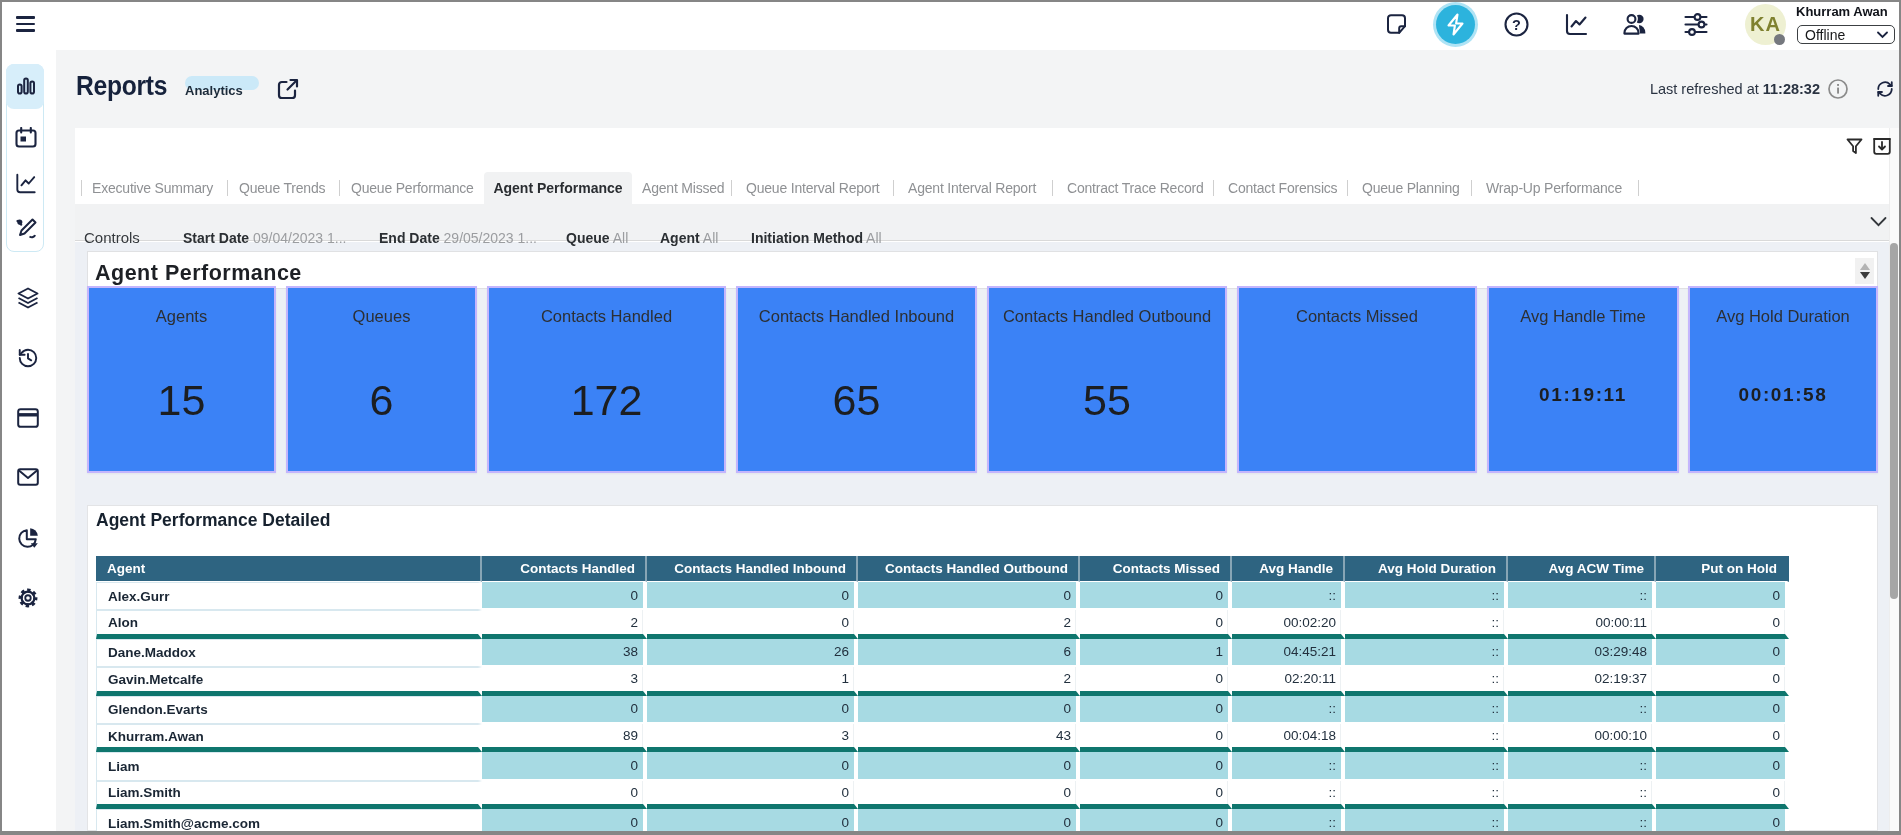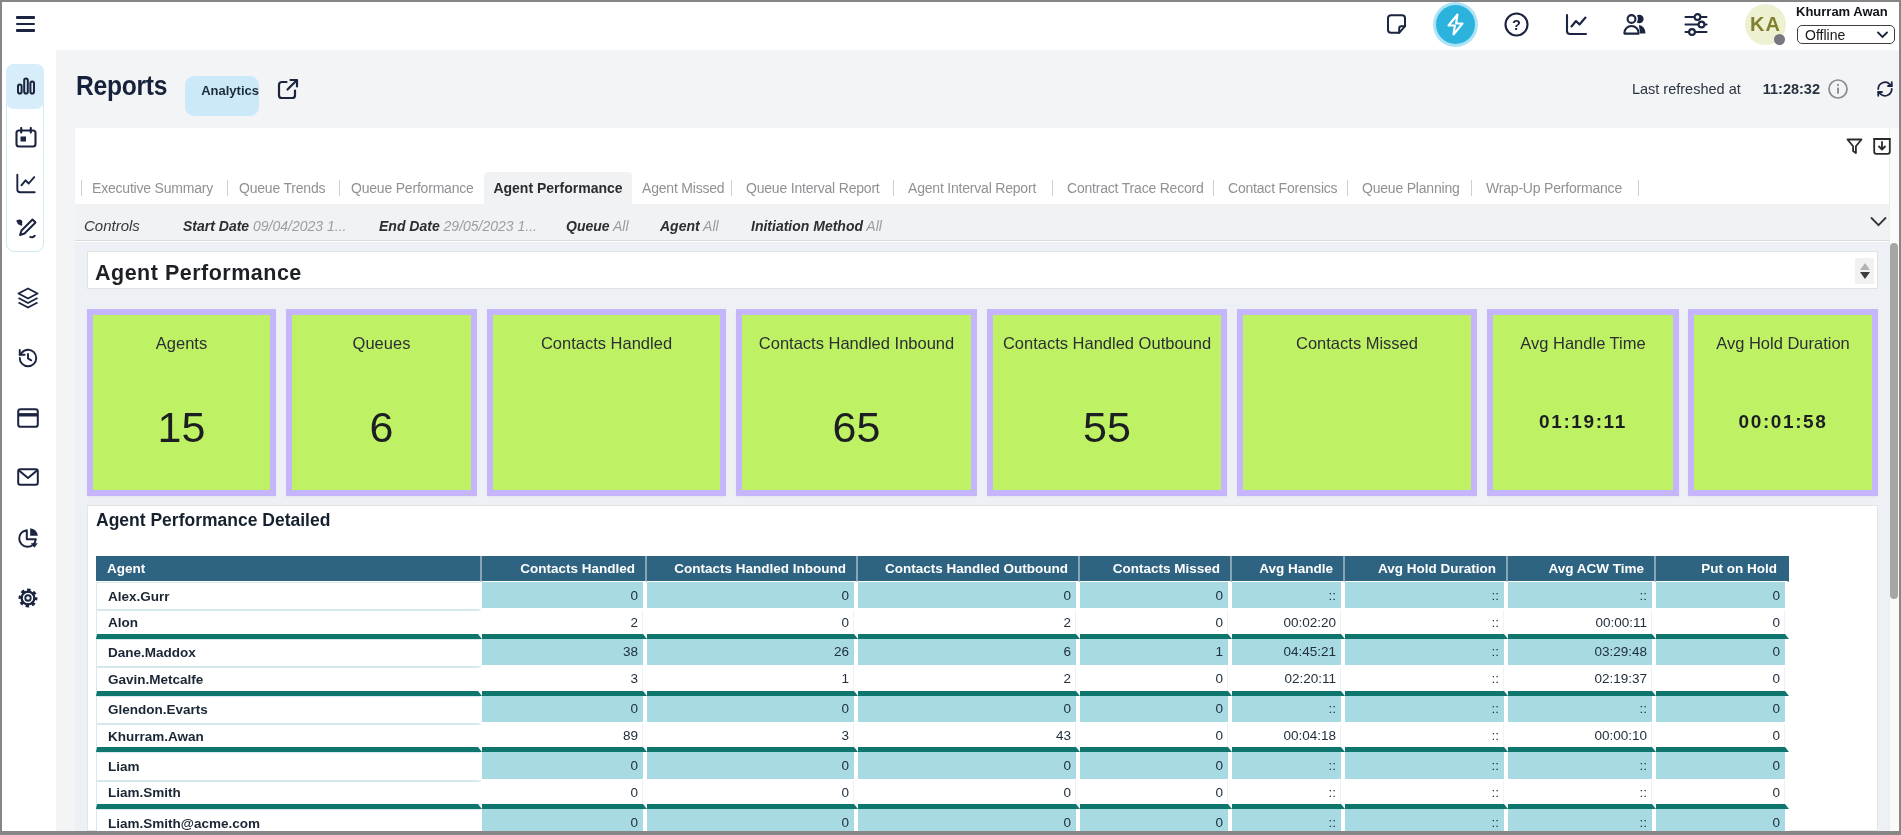--- a/index.html
+++ b/index.html
@@ -20,52 +20,52 @@
 #topbar { left:2px; top:2px; width:1897px; height:48px; background:#fff; }
 .hline { position:absolute; left:16px; width:19px; height:2.6px; background:#1b2440; border-radius:1px; }
 
 
 #sidebar { left:2px; top:50px; width:54px; height:781px; background:#fff; }
 #sidegroup { left:6px; top:64px; width:38px; height:188px; border:1px solid #cde9f4; border-radius:8px; background:#fff; }
 #sideselected { left:6px; top:64px; width:38px; height:45px; background:#d7eefa; border-radius:8px; }
 
 
 #reports-title { left:76px; top:70px; font-size:28px; font-weight:bold; color:#16223c; letter-spacing:-0.3px; transform:scaleX(0.88); transform-origin:left top; }
-#badge { left:185px; top:76px; width:74px; height:40px; background:#cbe9f8; border-radius:9px; color:#1c2b3a; font-size:13px; font-weight:bold; text-align:right; line-height:29px; }
+#badge { left:185px; top:76px; width:74px; height:14px; background:#cbe9f8; border-radius:9px; color:#1c2b3a; font-size:13px; font-weight:bold; text-align:left; line-height:29px; }
 #lastref { top:81px; right:81px; font-size:14.5px; color:#2a3342; white-space:nowrap; }
-#lastref b { font-weight:bold;margin-left:18px; }
+#lastref b { font-weight:bold; }
 
 
 #panel { left:75px; top:128px; width:1814px; height:703px; background:#fff; }
 #panelcontent { left:75px; top:242px; width:1814px; height:589px; background:#edf0f5; }
 
 
 #sbtrack { left:1889px; top:128px; width:10px; height:703px; background:#fafafa; border-left:1px solid #ededed; }
 #sbthumb { left:1890px; top:243px; width:8px; height:356px; background:#a6a6a6; border-radius:4px; }
 
 
 #tabs { left:75px; top:172px; width:1814px; height:32px; }
 .tab { position:absolute; top:0; height:32px; font-size:14px; color:#8f9194; white-space:nowrap; line-height:32px; letter-spacing:-0.2px; }
 .tabsep { position:absolute; top:8px; width:1px; height:16px; background:#cfcfcf; }
 #activetab { position:absolute; left:409px; top:0; width:148px; height:32px; background:#f1f2f3; border-radius:4px 4px 0 0; }
 #activetab span { display:block; text-align:center; font-size:14px; font-weight:bold; color:#2a2d31; line-height:32px; }
 
 
 #controls { left:75px; top:204px; width:1814px; height:37px; background:#f1f2f3; border-bottom:1px solid #d9d9d9; }
-.ctl { position:absolute; top:4px; line-height:36px; font-size:14px; white-space:nowrap;font-style:italic; }
+.ctl { position:absolute; top:16px; line-height:36px; font-size:14px; white-space:nowrap; }
 .ctl b { color:#2b2f33; font-weight:bold; }
 .ctl .val { color:#9b9da0; }
 
 
 #sectitle { left:87px; top:251px; width:1791px; height:38px; background:#fff; border:1px solid #e0e1e3; }
 #sectitle h2 { font-size:21.5px; color:#1d2025; font-weight:bold; position:absolute; left:7px; top:9px; letter-spacing:0.5px; }
 #spinner { position:absolute; left:1767px; top:6px; width:19px; height:26px; background:#f1f1f1; }
 
 
-.card { position:absolute; top:309px; height:187px; background:#bef264; border:6px solid #c4b5fd; box-shadow:0 1px 2px rgba(0,0,0,0.05); }
+.card { position:absolute; top:286px; height:187px; background:#3b82f6; border:2px solid #c4b5fd; box-shadow:0 1px 2px rgba(0,0,0,0.05); }
 .card .lbl { position:absolute; top:19px; left:0; width:100%; text-align:center; font-size:16.5px; color:#2c2f33; }
 .card .val { position:absolute; top:90px; left:0; width:100%; height:44px; text-align:center; font-size:43px; color:#1c1e21; line-height:44px; }
 .card .valpct { font-size:42px; }
 .card .valtime { font-size:19px; font-weight:bold; letter-spacing:1.6px; top:95px; height:24px; line-height:24px; }
 
 
 #detailcard { left:87px; top:505px; width:1791px; height:326px; background:#fff; border:1px solid #e3e4e6; }
 #detailcard h3 { position:absolute; left:8px; top:4px; font-size:17.5px; font-weight:bold; color:#16212e; }
 table { border-collapse:separate; border-spacing:0; position:absolute; left:8px; top:50px; table-layout:fixed; }
 th { background:#2e6481; color:#fff; font-size:13.5px; font-weight:bold; height:26px; padding:0 10px 0 6px; text-align:right; border-right:2px solid #87a5b5; border-bottom:1px solid #fff; }
@@ -272,20 +272,21 @@
 <div class="card" style="left:87px; width:189px;">
     <div class="lbl">Agents</div>
     <div class="val">15</div>
   </div>
 <div class="card" style="left:286px; width:191px;">
     <div class="lbl">Queues</div>
     <div class="val">6</div>
   </div>
 <div class="card" style="left:487px; width:239px;">
     <div class="lbl">Contacts Handled</div>
+    <div class="val">172</div>
   </div>
 <div class="card" style="left:736px; width:241px;">
     <div class="lbl">Contacts Handled Inbound</div>
     <div class="val">65</div>
   </div>
 <div class="card" style="left:987px; width:240px;">
     <div class="lbl">Contacts Handled Outbound</div>
     <div class="val">55</div>
   </div>
 <div class="card" style="left:1237px; width:240px;">

